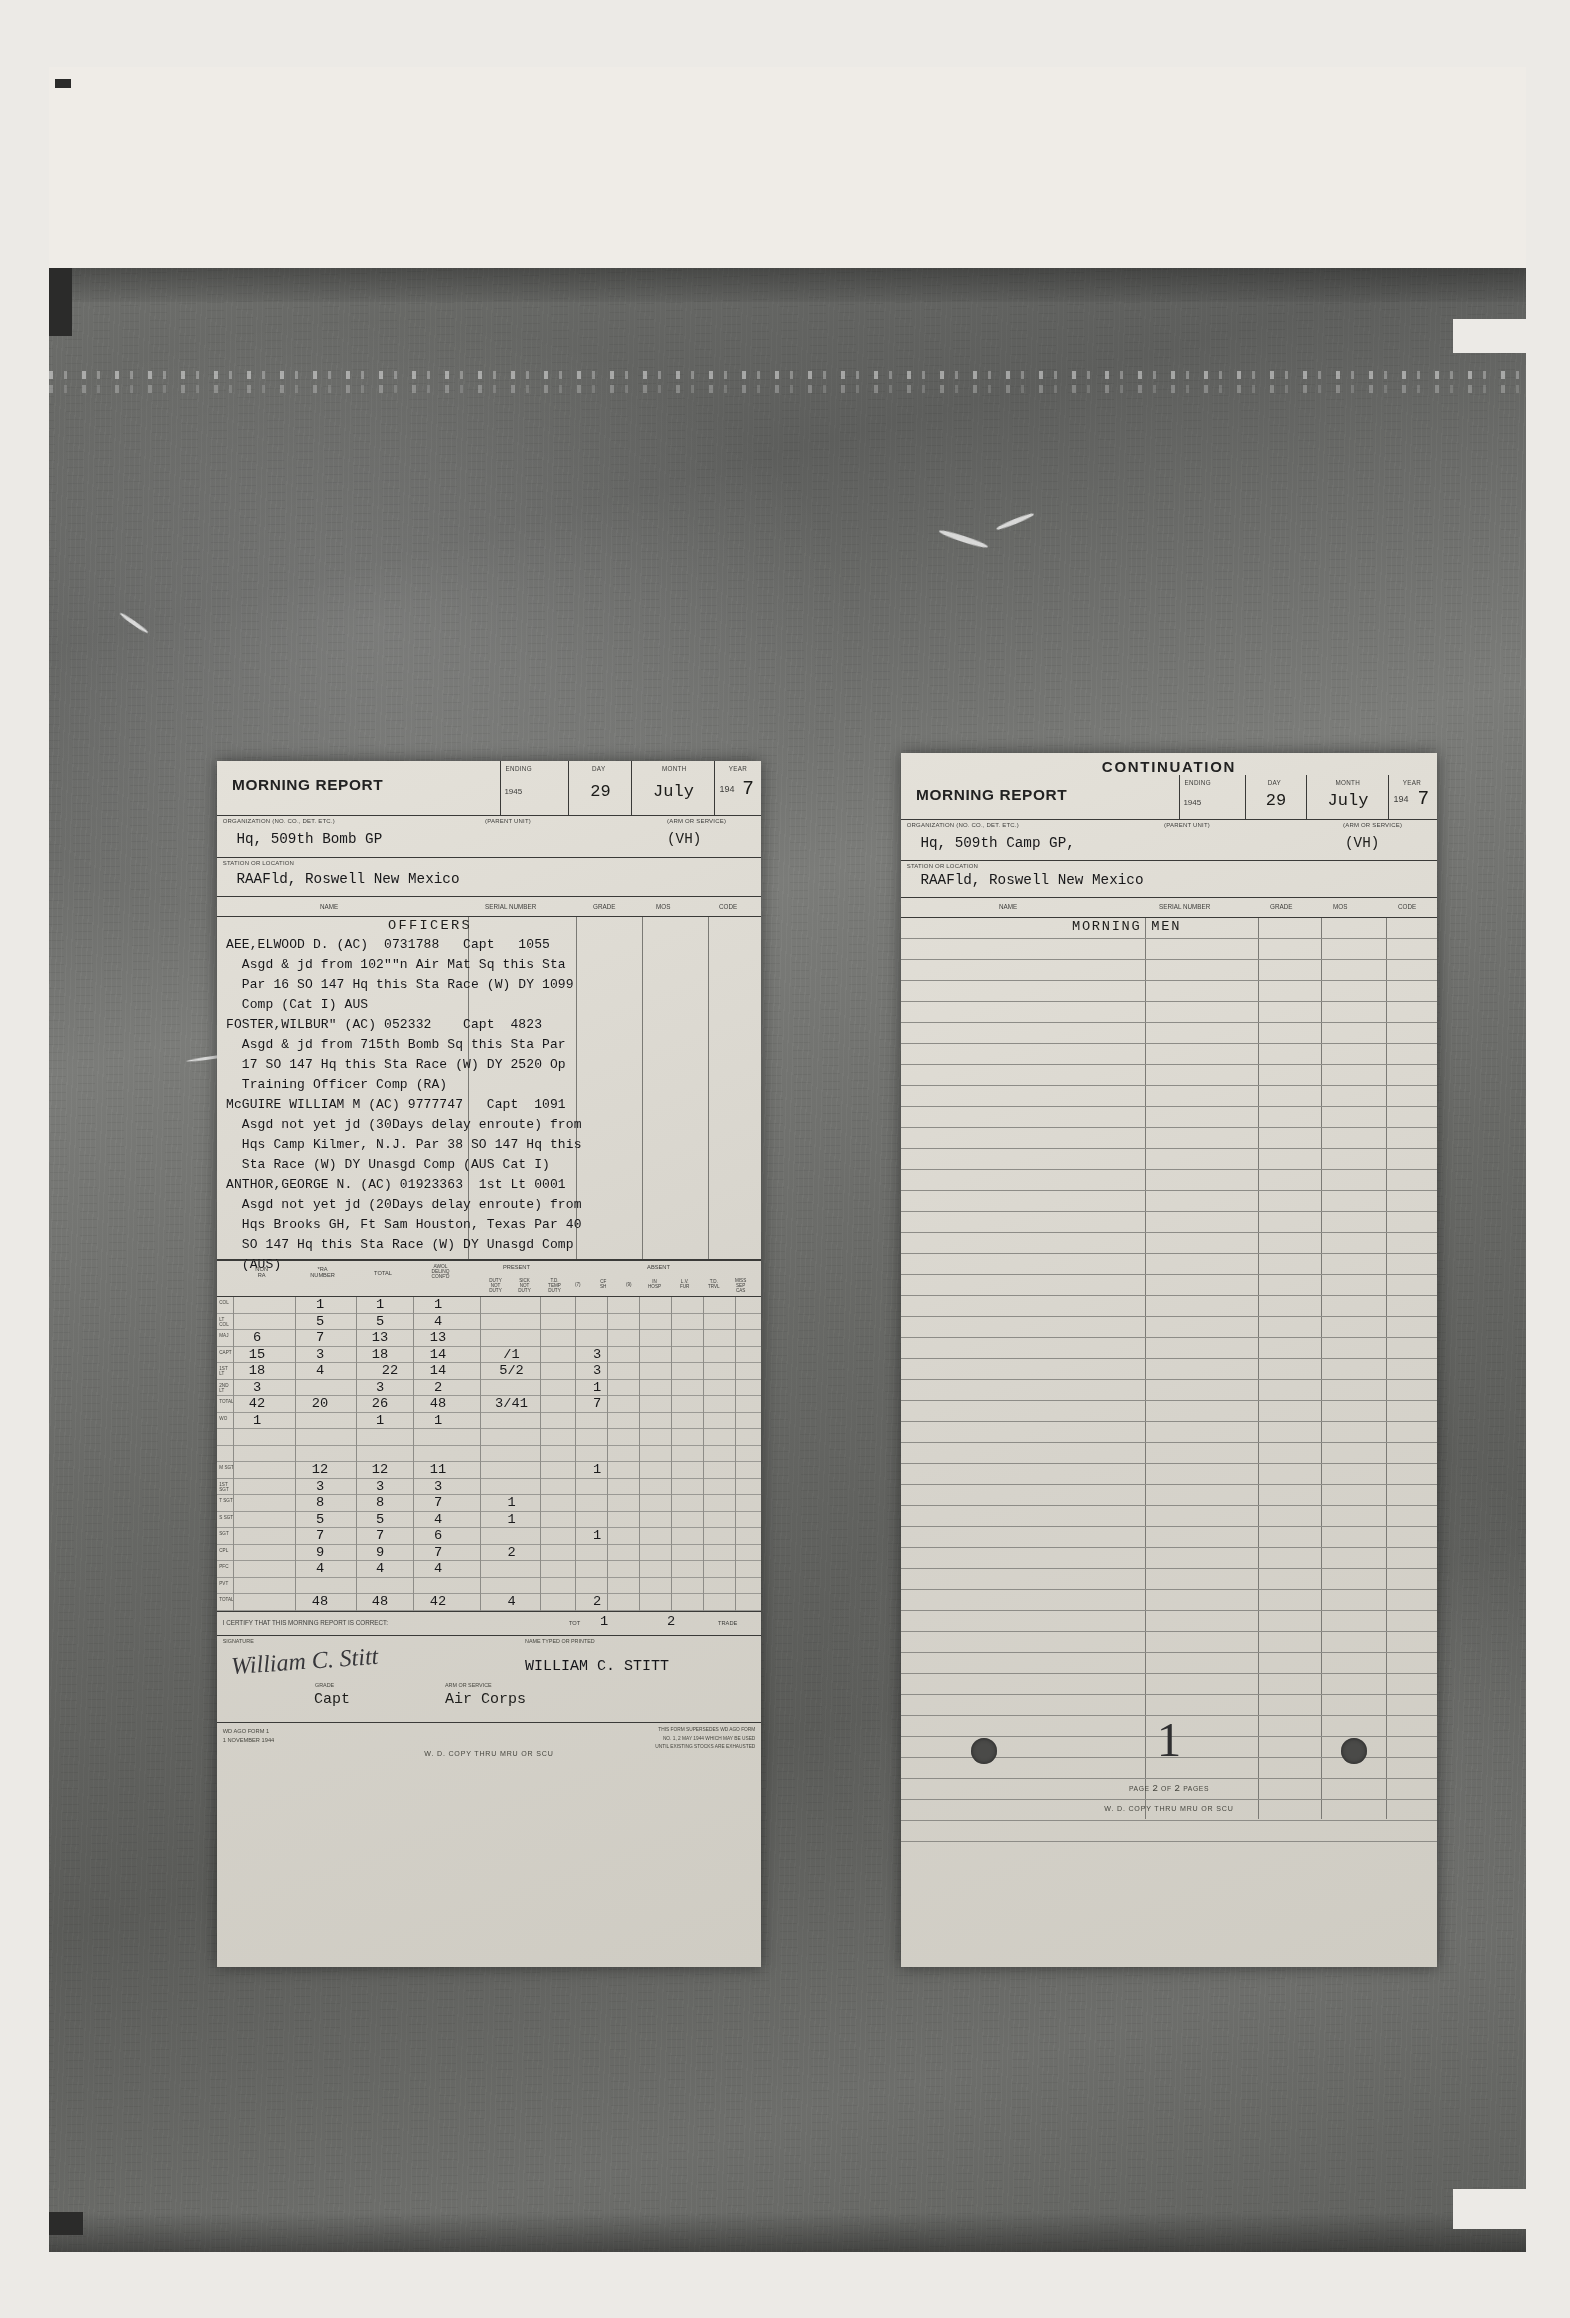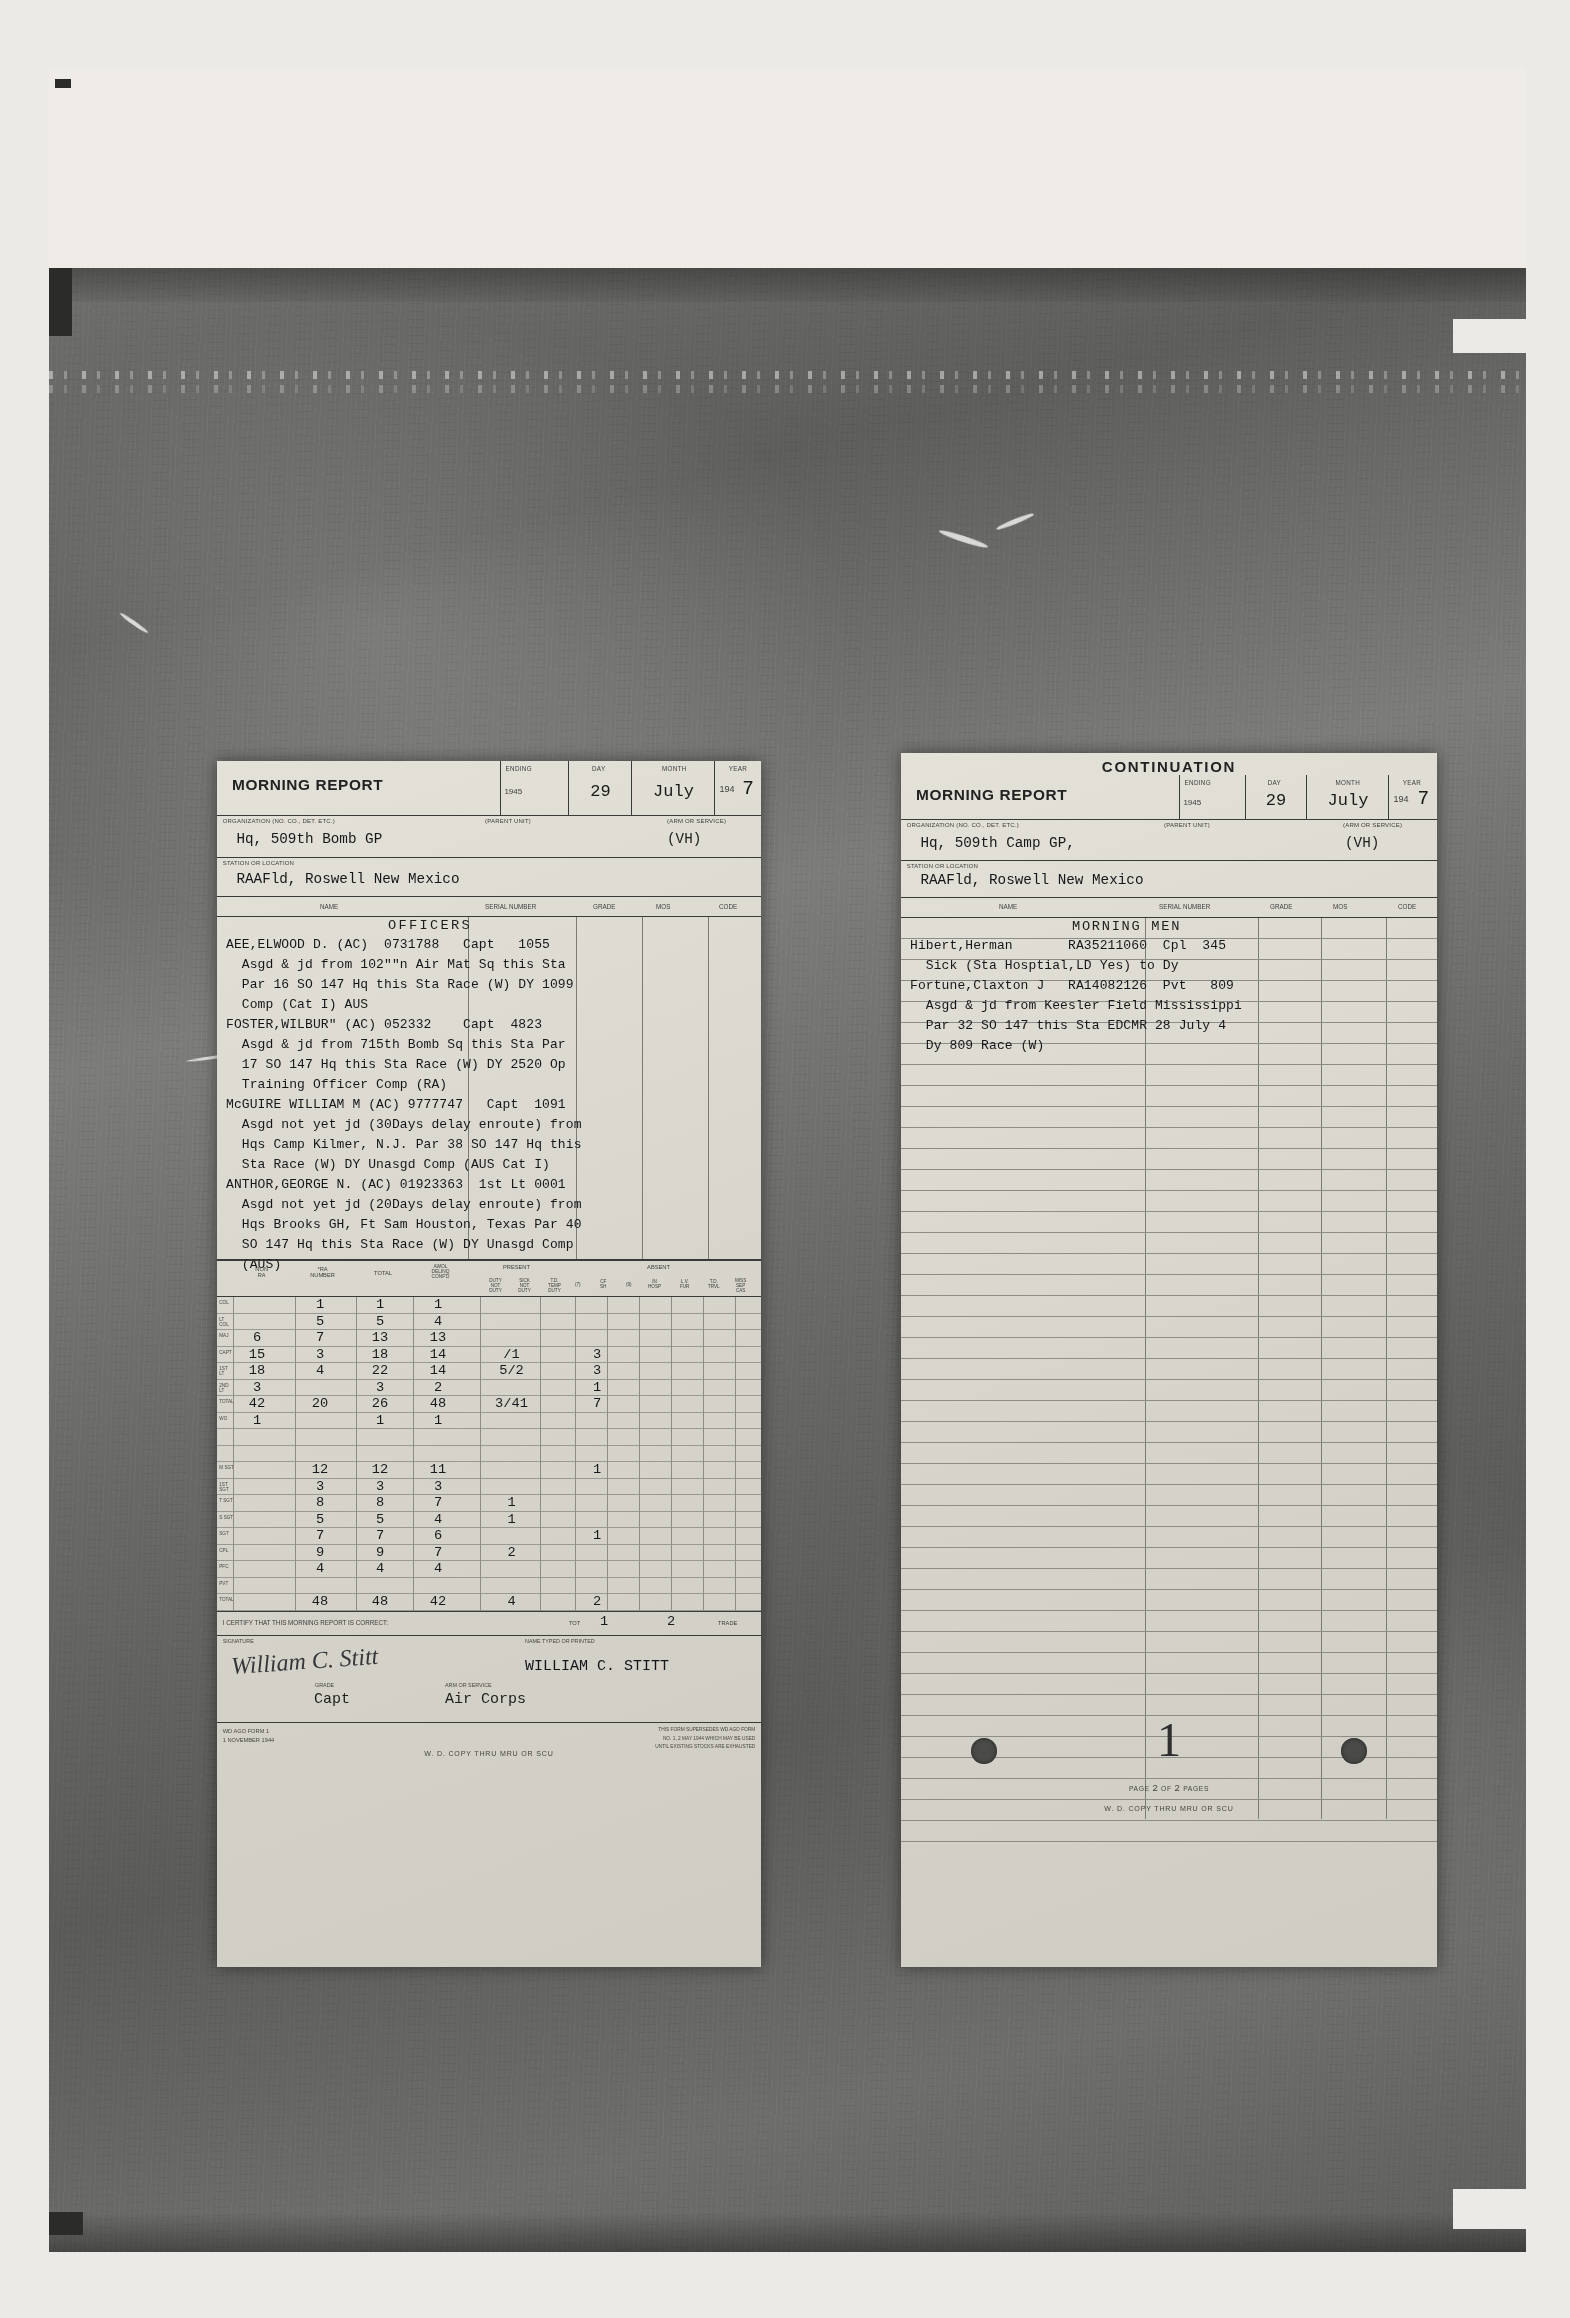--- a/index.html
+++ b/index.html
@@ -270,21 +270,21 @@
               <div class="c" style="left: 198px; width: 46px;">14</div>
               <div class="c" style="left: 266px; width: 57px;">/1</div>
               <div class="c" style="left: 360px; width: 40px;">3</div>
               <div class="c" style="left: 433px; width: 40px;"></div>
             </div>
             <div class="tr">
               <div class="lbl" style="white-space: pre; font-size: 4.6px;">1ST
 LT</div>
               <div class="c" style="left: 17px; width: 46px;">18</div>
               <div class="c" style="left: 80px; width: 46px;">4</div>
-              <div class="c" style="left: 140px; width: 46px;">22</div>
+              <div class="c" style="left: 150px; width: 46px;">22</div>
               <div class="c" style="left: 198px; width: 46px;">14</div>
               <div class="c" style="left: 266px; width: 57px;">5/2</div>
               <div class="c" style="left: 360px; width: 40px;">3</div>
               <div class="c" style="left: 433px; width: 40px;"></div>
             </div>
             <div class="tr">
               <div class="lbl" style="white-space: pre; font-size: 4.6px;">2ND
 LT</div>
               <div class="c" style="left: 17px; width: 46px;">3</div>
               <div class="c" style="left: 80px; width: 46px;"></div>
@@ -566,26 +566,20 @@
             <div class="r"></div>
             <div class="r"></div>
             <div class="r"></div>
             <div class="r"></div>
             <div class="r"></div>
             <div class="r"></div>
             <div class="r"></div>
             <div class="r"></div>
           </div>
         <div style="position:absolute;left:171px;top:1.1px;font-family:'Liberation Mono',monospace;font-size:13.7px;letter-spacing:1.7px;">MORNING MEN</div>
-        <div class="bodytext" style="top:18px;">Hibert,Herman       RA35211060  Cpl  345
-  Sick (Sta Hosptial,LD Yes) to Dy
-Fortune,Claxton J   RA14082126  Pvt   809
-  Asgd &amp; jd from Keesler Field Mississippi
-  Par 32 SO 147 this Sta EDCMR 28 July 4
-  Dy 809 Race (W)</div>
 
         <div class="bigpage">1</div>
         <div class="punch" style="left:70px;bottom:55px;"></div>
         <div class="punch" style="right:70px;bottom:55px;"></div>
 
         <div class="pagefoot">
           <span>PAGE</span>
           <span class="num">2</span>
           <span>OF</span>
           <span class="num">2</span>

